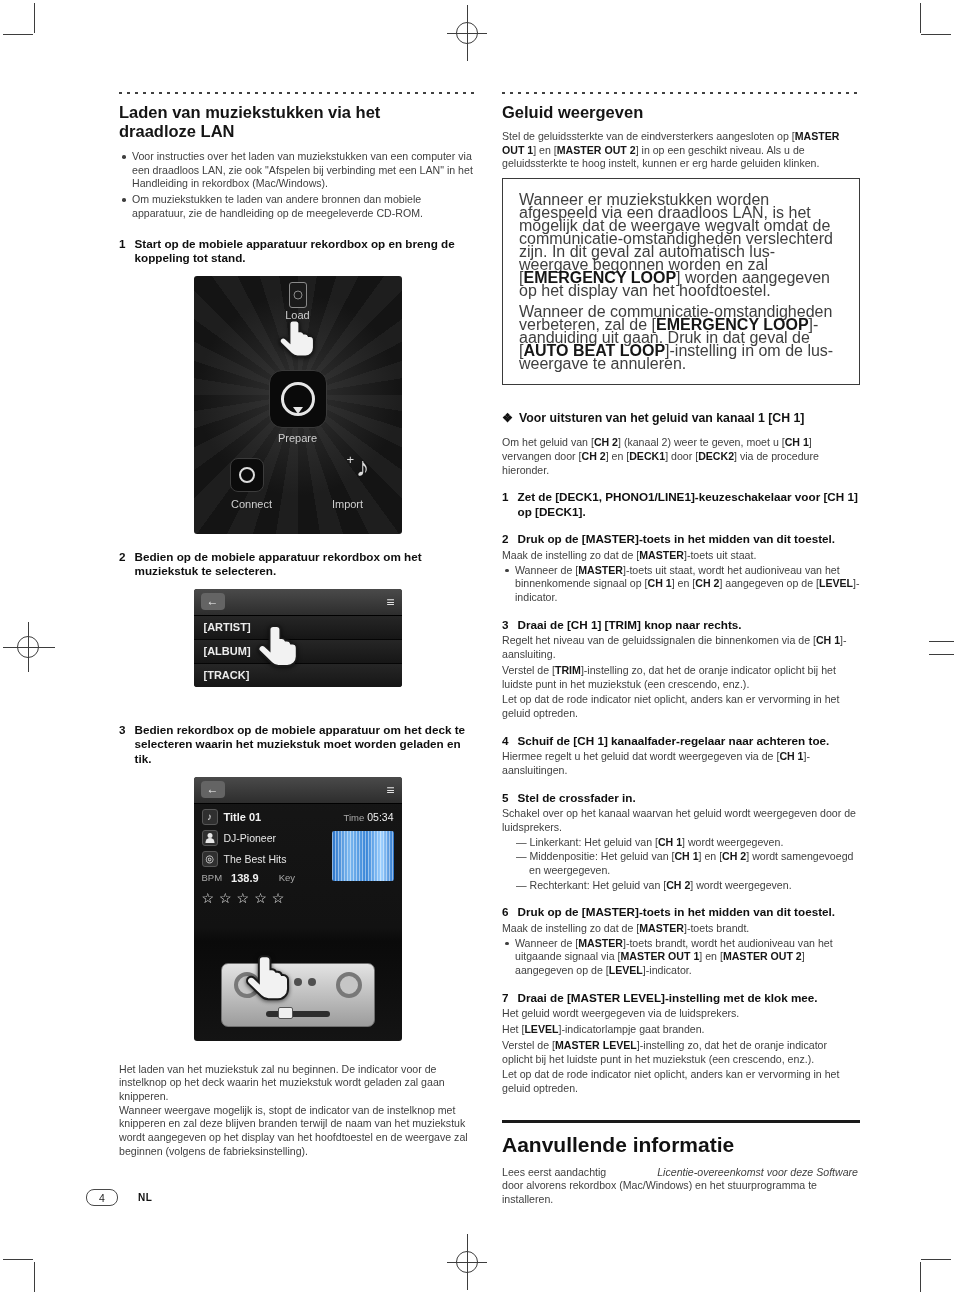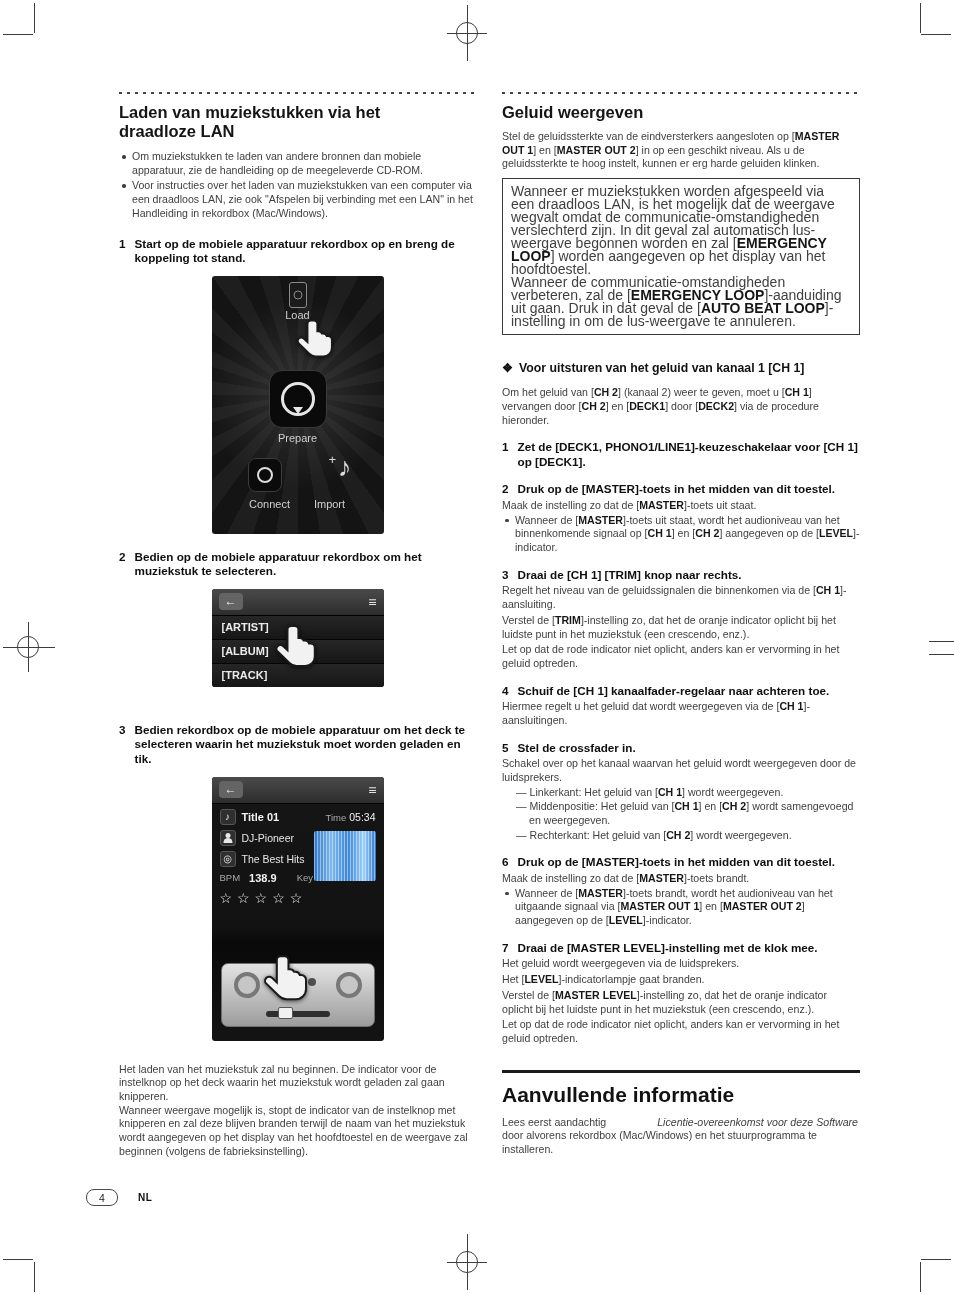--- a/index.html
+++ b/index.html
@@ -22,21 +22,21 @@
   
   .bullets{margin:9px 0 0;padding:0;list-style:none;}
   .bullets li{position:relative;padding-left:13px;font-size:10.6px;line-height:13.7px;color:#3f3f3f;margin-top:2px;}
   .bullets li::before{content:"";position:absolute;left:3px;top:5px;width:3.5px;height:3.5px;border-radius:50%;background:#3f3f3f;}
   
   .step{display:flex;gap:9px;font-weight:700;color:#0f0f0f;font-size:11.7px;line-height:14.6px;}
   .col-left .step1h{margin-top:16px;}
   .col-left .step2h{margin-top:16px;}
   .col-left .step3h{margin-top:36px;}
   
-  .shot{position:relative;width:172px;margin:10px auto 0;border-radius:3px;overflow:hidden;background:#101010;}
+  .shot{position:relative;width:208px;margin:10px auto 0;border-radius:3px;overflow:hidden;background:#101010;}
   .hand{position:absolute;width:48px;height:48px;filter:drop-shadow(0 1px 2px rgba(0,0,0,.65));z-index:5;}
   
   .shot1{height:258px;background:
      radial-gradient(circle at 50% 46%, rgba(80,80,80,.5), rgba(10,10,10,0) 58%),
      repeating-conic-gradient(from 0deg at 50% 46%, #1e1e1e 0deg 9deg, #141414 9deg 18deg),#101010;}
   .slabel{position:absolute;color:#cfcfcf;font-size:11px;text-align:center;}
   .deck-ic{position:absolute;top:6px;left:50%;transform:translateX(-50%);width:16px;height:24px;
      border:1px solid #8a8a8a;border-radius:3px;background:#1b1b1b;}
   .deck-ic::after{content:"";position:absolute;left:50%;top:50%;transform:translate(-50%,-50%);
      width:7px;height:7px;border:1px solid #8a8a8a;border-radius:50%;}
@@ -92,21 +92,21 @@
   .knob{position:absolute;top:14px;width:8px;height:8px;border-radius:50%;background:#4f4f4f;}
   .knob.k1{left:58px;} .knob.k2{left:72px;} .knob.k3{left:86px;}
   .xfader{position:absolute;left:50%;bottom:9px;transform:translateX(-50%);width:64px;height:6px;background:#2e2e2e;border-radius:3px;}
   .xknob{position:absolute;left:calc(50% - 20px);bottom:7px;width:13px;height:10px;background:#f0f0f0;border:1px solid #555;border-radius:2px;}
   .hand3{left:46px;top:176px;width:58px;height:58px;}
   
   .outro1{margin-top:22px;}
   
   .intro{margin-top:8px;}
   .warnbox{margin-top:7px;border:1px solid #3a3a3a;padding:6px 8px;}
-  .warnbox p{margin:0;font-size:14px;line-height:13px;color:#3f3f3f;}
+  .warnbox p{margin:8px;font-size:16px;line-height:13px;color:#3f3f3f;}
   .subhead{margin-top:26px;display:flex;gap:6px;font-weight:700;font-size:12.3px;line-height:15px;color:#121212;}
   .subintro{margin-top:10px;}
   .rstep{margin-top:13px;}
   .rstep .body{margin-top:2px;}
   .note{list-style:none;margin:1px 0 0;padding:0;}
   .note li{position:relative;padding-left:13px;font-size:10.6px;line-height:13.7px;color:#3f3f3f;}
   .note li::before{content:"";position:absolute;left:3px;top:5px;width:3.5px;height:3.5px;border-radius:50%;background:#3f3f3f;}
   .dashitem{margin:1px 0 0 14px;padding-left:13px;text-indent:-13px;font-size:10.6px;line-height:13.7px;color:#3f3f3f;}
   .thick-rule{margin-top:24px;height:3px;background:#1a1a1a;}
   h1.addtitle{font-size:21px;line-height:24px;font-weight:700;color:#121212;margin:10px 0 0;}
@@ -140,22 +140,22 @@
   <i class="mk mkv" style="left:28px;top:622px;height:50px;"></i>
   <i class="mkc" style="left:17px;top:636px;"></i>
   <i class="mk mkh" style="left:929px;top:641px;width:25px;"></i>
   <i class="mk mkh" style="left:929px;top:654px;width:25px;"></i>
 
   <div class="col col-left">
     <div class="rule-dashed"></div>
     <h2 class="section">Laden van muziekstukken via het draadloze LAN</h2>
 
     <ul class="bullets">
+      <li>Voor instructies over het laden van muziekstukken van een computer via een draadloos LAN, zie ook "Afspelen bij verbinding met een LAN" in het Handleiding in rekordbox (Mac/Windows).</li>
       <li>Om muziekstukken te laden van andere bronnen dan mobiele apparatuur, zie de handleiding op de meegeleverde CD-ROM.</li>
-      <li>Voor instructies over het laden van muziekstukken van een computer via een draadloos LAN, zie ook "Afspelen bij verbinding met een LAN" in het Handleiding in rekordbox (Mac/Windows).</li>
     </ul>
 
     <div class="step step1h">
       <span class="num">1</span>
       <span>Start op de mobiele apparatuur rekordbox op en breng de koppeling tot stand.</span>
     </div>
 
     <div class="shot shot1">
       <span class="deck-ic"></span>
       <div class="slabel lbl-load">Load</div>

